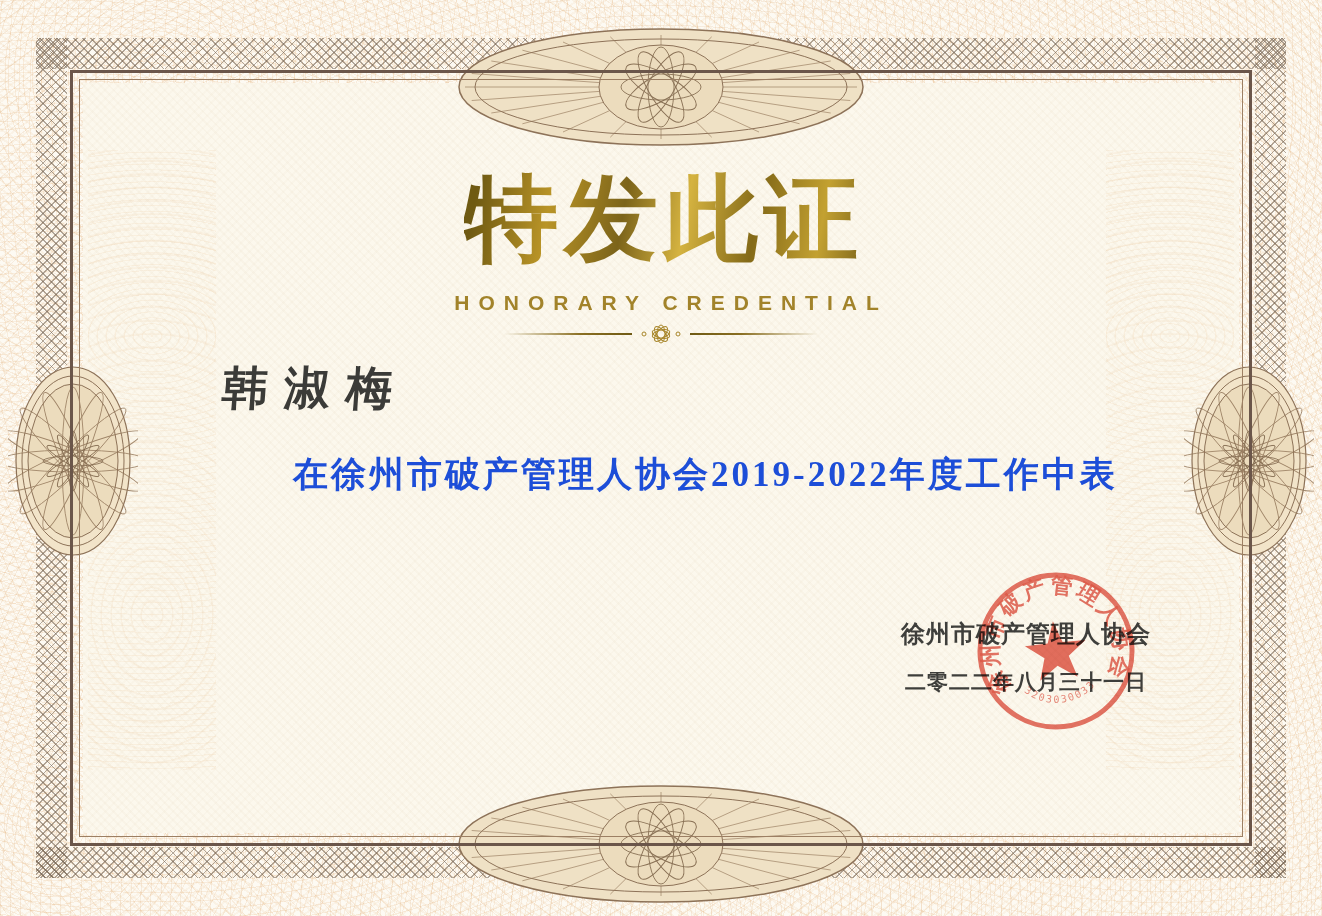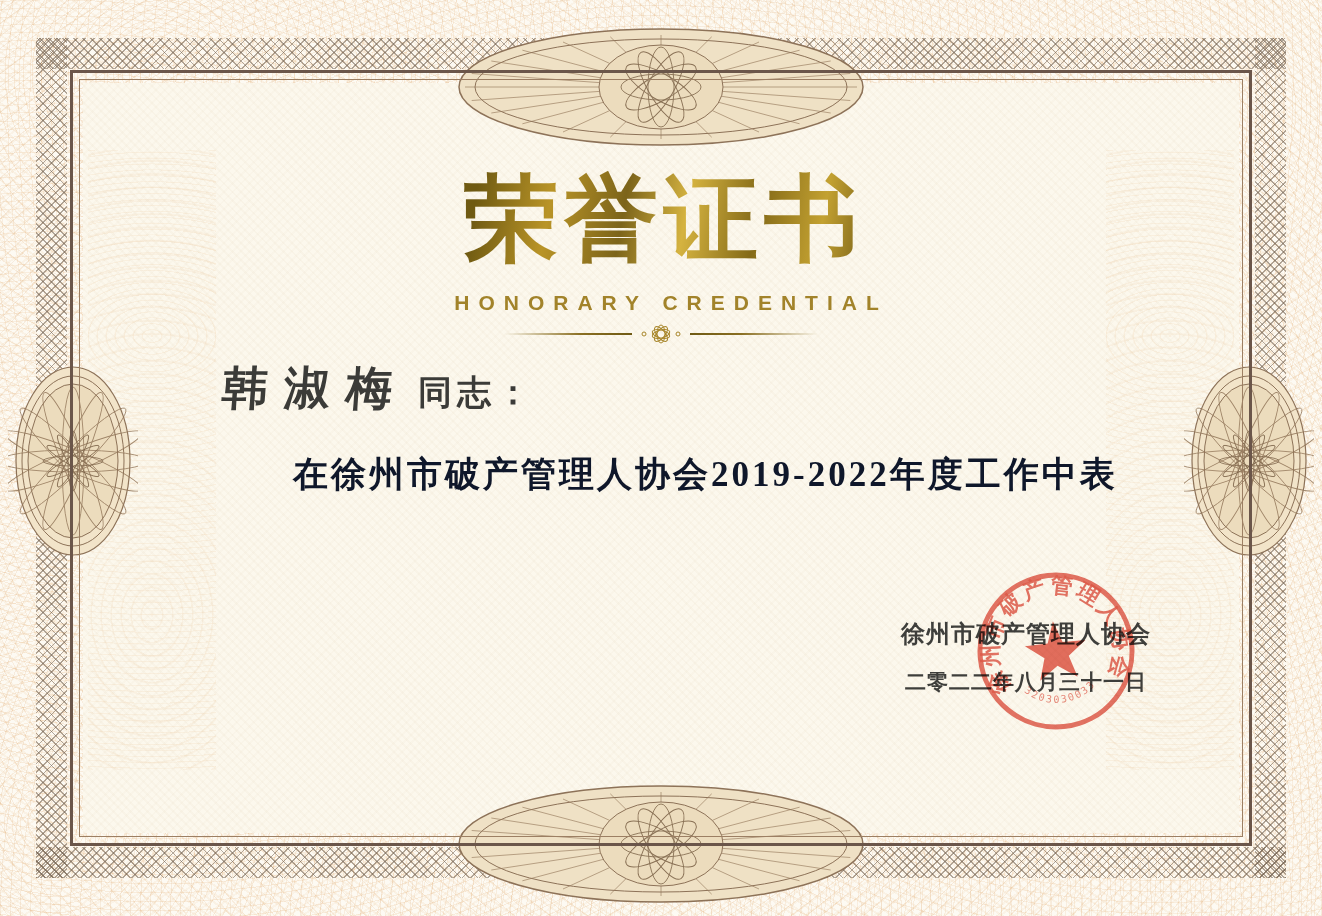--- a/index.html
+++ b/index.html
@@ -72,21 +72,21 @@
   .divider{position:absolute;left:0;right:0;top:322px;display:flex;align-items:center;justify-content:center;gap:6px;}
   .divider .line{height:2px;width:128px;}
   .divider .line.l{background:linear-gradient(to right,transparent,#8a6f22 60%,#6f5a14);}
   .divider .line.r{background:linear-gradient(to left,transparent,#8a6f22 60%,#6f5a14);}
   .recipient{position:absolute;left:222px;top:358px;display:flex;align-items:baseline;}
   .recipient .name{
     font-size:46px;font-weight:900;letter-spacing:16px;color:#3b3b38;
     transform:skewX(-4deg);
   }
   .recipient .salutation{font-size:34px;font-weight:900;letter-spacing:5px;color:#3b3b38;margin-left:10px;}
-  .body-text{position:absolute;left:227px;top:446px;width:928px;color:#0f172a;}
+  .body-text{position:absolute;left:227px;top:446px;width:928px;color:#1d4ed8;}
   .body-text .line{font-size:35px;font-weight:700;letter-spacing:3px;line-height:58px;white-space:nowrap;}
   .body-text .indent{padding-left:66px;}
   .sign-block{position:absolute;left:895px;top:618px;width:262px;text-align:center;color:#3e3e3b;}
   .sign-block .issuer{font-size:24px;font-weight:700;letter-spacing:1px;}
   .sign-block .date{font-size:21px;font-weight:700;letter-spacing:1px;margin-top:18px;}
   
   .seal{position:absolute;left:971px;top:566px;width:170px;height:170px;mix-blend-mode:multiply;transform:rotate(-6deg);opacity:.9;}
 </style>
 </head>
 <body>
@@ -228,21 +228,21 @@
       <ellipse cx="65" cy="100" rx="5" ry="30" transform="rotate(90 65 100)"></ellipse>
       <ellipse cx="65" cy="100" rx="5" ry="30" transform="rotate(120 65 100)"></ellipse>
       <ellipse cx="65" cy="100" rx="5" ry="30" transform="rotate(150 65 100)"></ellipse>
     </g>
   </svg>
 
   <div class="frame"></div>
   <div class="frame-thin"></div>
 
   <div class="title">
-    <span>荣誉证书</span>
+    <span>特发此证</span>
   </div>
   <div class="subtitle">HONORARY CREDENTIAL</div>
 
   <div class="divider">
     <div class="line l"></div>
     <svg width="46" height="24" viewBox="0 0 46 24">
       <g stroke="#a8862a" stroke-width="1" fill="none">
         <ellipse cx="23" cy="12" rx="4" ry="9"></ellipse>
         <ellipse cx="23" cy="12" rx="4" ry="9" transform="rotate(40 23 12)"></ellipse>
         <ellipse cx="23" cy="12" rx="4" ry="9" transform="rotate(-40 23 12)"></ellipse>
@@ -250,21 +250,20 @@
         <ellipse cx="23" cy="12" rx="4" ry="9" transform="rotate(-75 23 12)"></ellipse>
         <circle cx="6" cy="12" r="2"></circle>
           <circle cx="40" cy="12" r="2"></circle>
       </g>
     </svg>
     <div class="line r"></div>
   </div>
 
   <div class="recipient">
     <span class="name">韩淑梅</span>
-    <span class="salutation">同志：</span>
   </div>
 
   <div class="body-text">
     <div class="line indent">在徐州市破产管理人协会2019-2022年度工作中表</div>
   </div>
 
   <div class="sign-block">
     <div class="issuer">徐州市破产管理人协会</div>
     <div class="date">二零二二年八月三十一日</div>
   </div>

